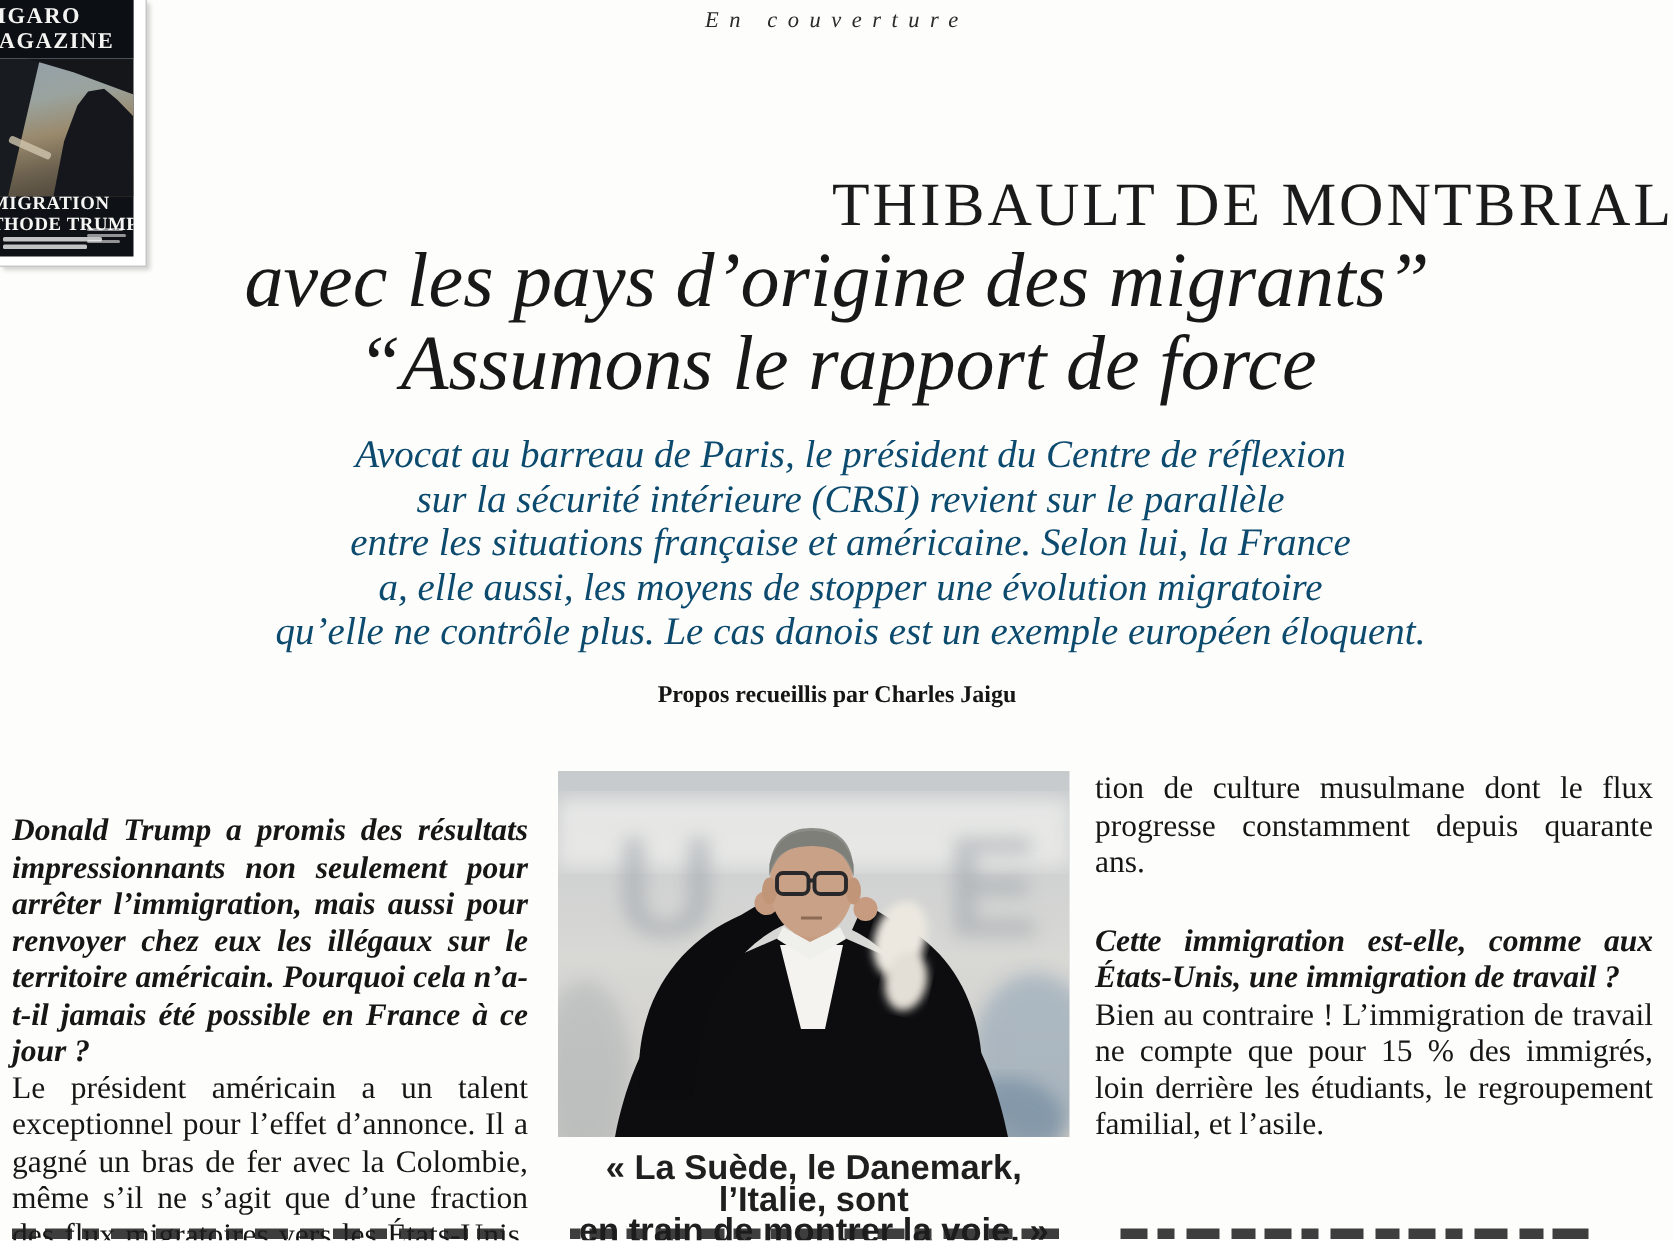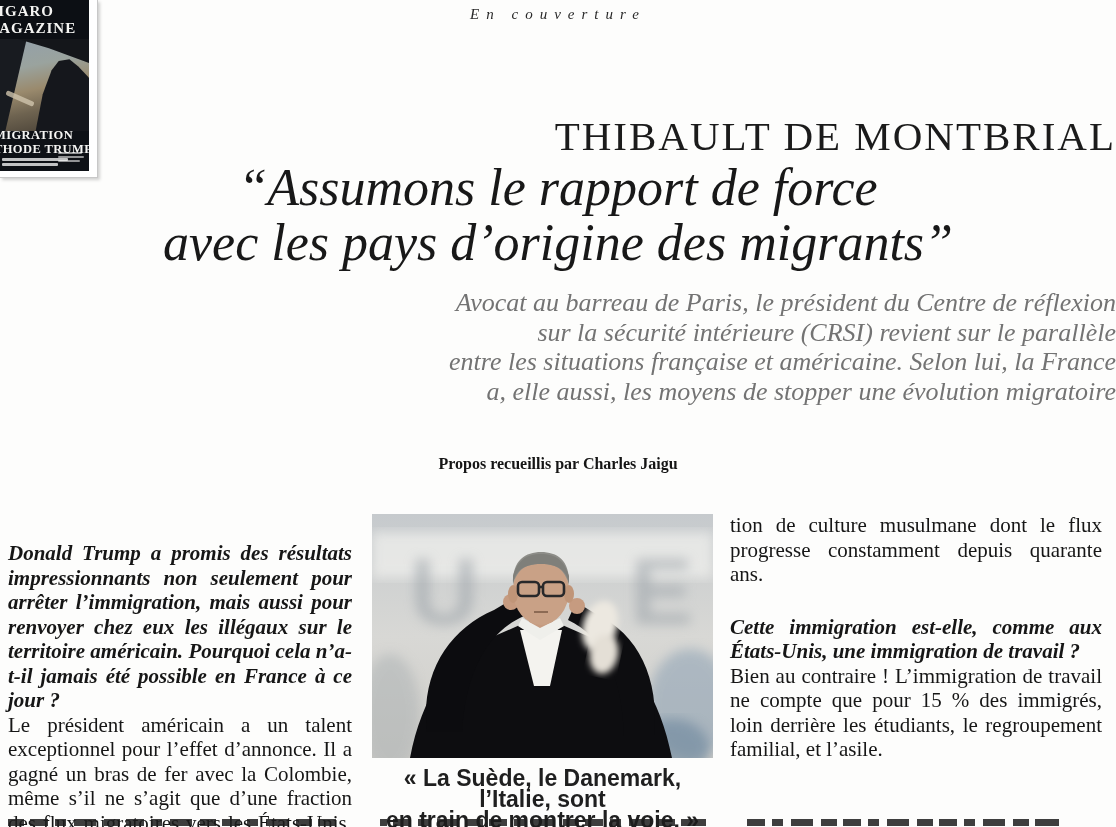--- a/index.html
+++ b/index.html
@@ -56,22 +56,22 @@
   
   .author{
     position:absolute;top:112px;left:0;right:0;text-align:right;
     font-size:41px;letter-spacing:2px;color:#1b1b1b;
   }
   .headline{
     position:absolute;top:160px;left:0;right:0;text-align:center;
     font-style:italic;font-size:52px;line-height:55px;color:#181818;
   }
   .standfirst{
-    position:absolute;top:288px;left:0;right:0;text-align:right;
-    font-style:italic;font-size:26px;line-height:29.5px;color:#737373;margin-left:18px;
+    position:absolute;top:288px;left:0;right:0;text-align:center;
+    font-style:italic;font-size:26px;line-height:29.5px;color:#0c4a6e;margin-left:18px;
   }
   .byline{
     position:absolute;top:455px;left:0;right:0;text-align:center;
     font-weight:700;font-size:16px;color:#151515;
   }
   
   .col{position:absolute;top:513px;font-size:21px;line-height:24.5px;text-align:justify;color:#161616;}
   .col p{margin:0;}
   .col .q{font-weight:700;font-style:italic;margin-top:28px;}
   .col-left{left:8px;width:344px;}
@@ -116,28 +116,29 @@
       <div class="cover-subbar" style="left:2px;top:158px;width:66px;"></div>
       <div class="cover-subbar" style="left:2px;top:163px;width:56px;"></div>
       <div class="cover-tinybar" style="left:58px;top:152px;width:24px;"></div>
       <div class="cover-tinybar" style="left:58px;top:156px;width:26px;"></div>
       <div class="cover-tinybar" style="left:58px;top:160px;width:22px;"></div>
     </div>
   </div>
 
   <div class="author">THIBAULT DE MONTBRIAL</div>
   <div class="headline">
+    <div>avec les pays d’origine des migrants”</div>
     <div>“Assumons le rapport de force</div>
-    <div>avec les pays d’origine des migrants”</div>
   </div>
   <div class="standfirst">
     <div>Avocat au barreau de Paris, le président du Centre de réflexion</div>
     <div>sur la sécurité intérieure (CRSI) revient sur le parallèle</div>
     <div>entre les situations française et américaine. Selon lui, la France</div>
     <div>a, elle aussi, les moyens de stopper une évolution migratoire</div>
+    <div>qu’elle ne contrôle plus. Le cas danois est un exemple européen éloquent.</div>
   </div>
   <div class="byline">Propos recueillis par Charles Jaigu</div>
 
   <div class="col col-left">
     <p class="q">Donald Trump a promis des résultats impressionnants non seulement pour arrêter l’immigration, mais aussi pour renvoyer chez eux les illégaux sur le territoire américain. Pourquoi cela n’a-t-il jamais été possible en France à ce jour ?</p>
     <p class="a">Le président américain a un talent exceptionnel pour l’effet d’annonce. Il a gagné un bras de fer avec la Colombie, même s’il ne s’agit que d’une fraction des flux migratoires vers les États-Unis. Cela dit, Donald</p>
   </div>
 
   <div class="photo">
     <svg width="341" height="244" viewBox="0 0 341 244" xmlns="http://www.w3.org/2000/svg">

